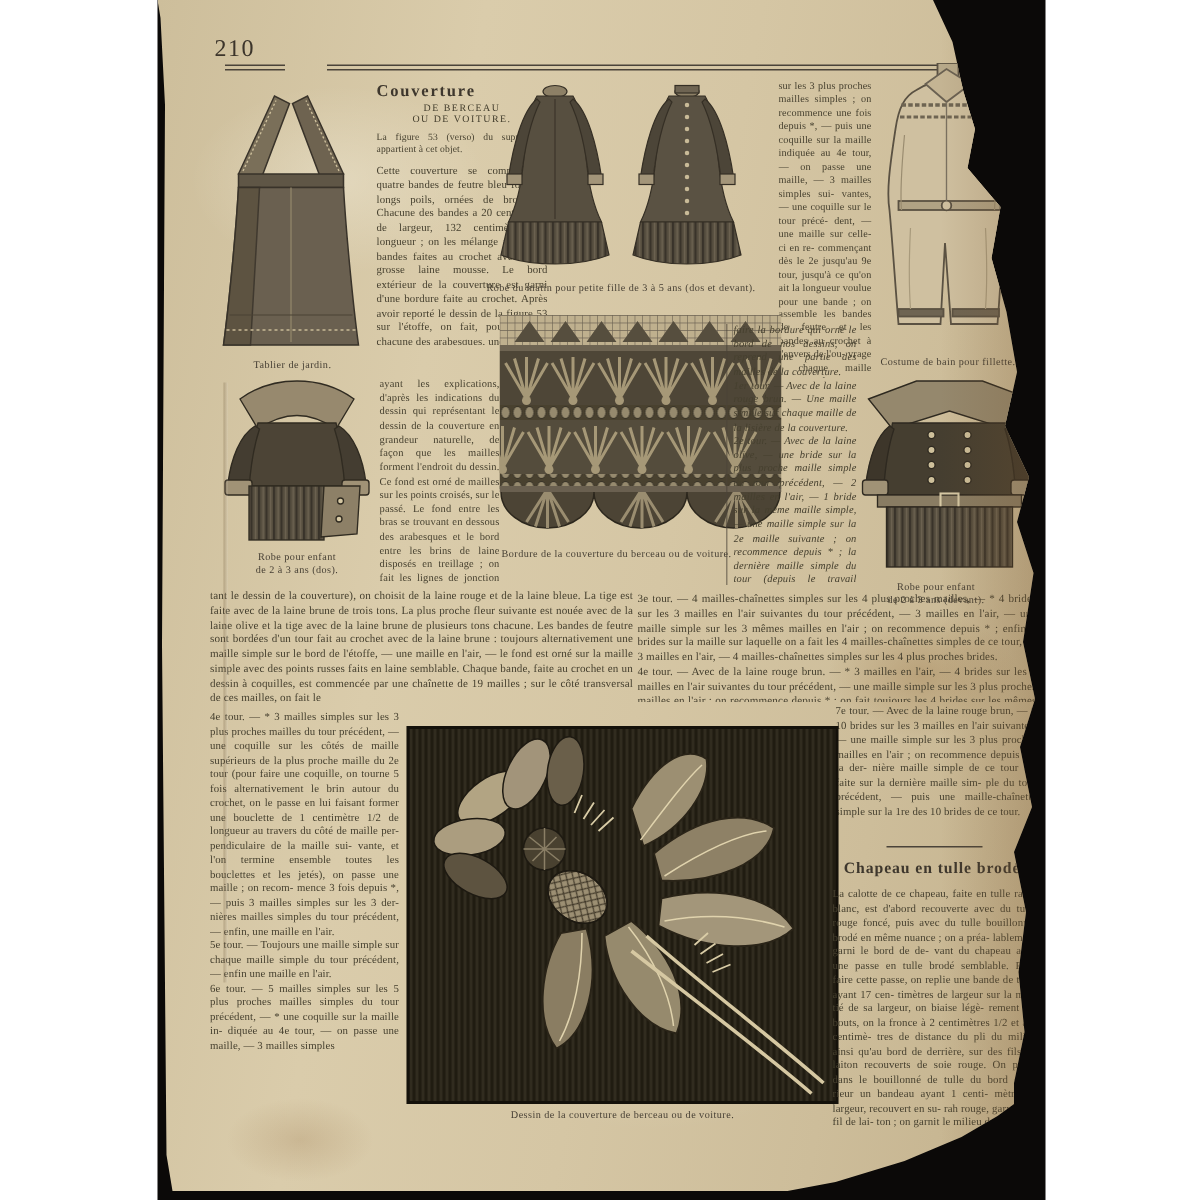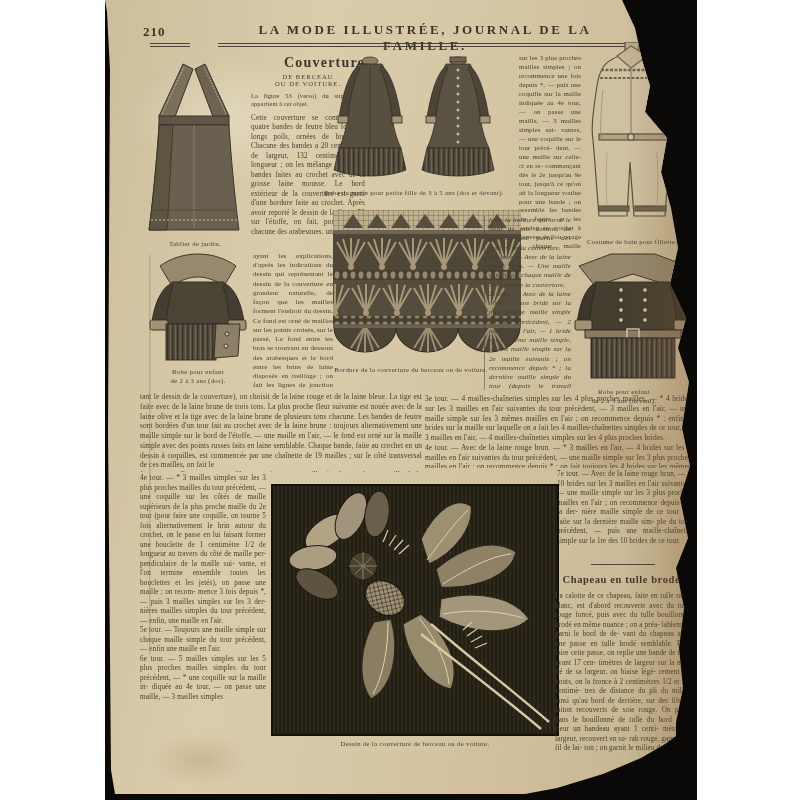--- a/index.html
+++ b/index.html
@@ -15,28 +15,28 @@
     clip-path:polygon(0px 0px,517px 0px,530px 28px,537px 60px,545px 86px,540px 112px,562px 138px,
       556px 172px,566px 208px,573px 248px,565px 284px,581px 318px,573px 348px,584px 382px,
       577px 428px,585px 466px,575px 498px,583px 538px,571px 568px,579px 608px,574px 648px,
       578px 688px,571px 722px,571px 736px,560px 744px,536px 758px,498px 774px,452px 788px,
       420px 794px,10px 794px,6px 770px,3px 430px,5px 70px,2px 12px);}
   .abs{position:absolute;}
   .edgeshade{position:absolute;right:0;top:0;width:70px;height:100%;
     background:linear-gradient(to left, rgba(120,85,45,.32), rgba(120,85,45,0));}
   .crease{position:absolute;left:44px;top:255px;width:3px;height:400px;
     background:linear-gradient(to right, rgba(95,72,42,.28), rgba(255,255,255,.12));}
-  .pagenum{font-weight:bold;font-size:13px;color:#3c352b;letter-spacing:1px;}
+  .pagenum{font-weight:normal;font-size:16px;color:#3c352b;letter-spacing:1px;}
   .masthead{font-size:13px;font-weight:600;color:#3c352b;letter-spacing:2.6px;text-align:center;}
   .rule{border-top:1px solid #4a4339;border-bottom:1px solid #4a4339;height:2px;}
   .tcol{position:absolute;text-align:justify;color:#46402f;white-space:pre-line;overflow:hidden;
     font-size:7.2px;line-height:1.32;letter-spacing:.1px;}
   .cap{position:absolute;text-align:center;font-size:6.8px;color:#453e33;white-space:pre-line;
     line-height:1.3;letter-spacing:.3px;}
-  .h-article{font-weight:bold;font-size:14px;text-align:right;letter-spacing:1.2px;color:#3e372d;}
+  .h-article{font-weight:bold;font-size:11px;text-align:left;letter-spacing:1.2px;color:#3e372d;}
   .h-sub{font-size:6.6px;text-align:center;letter-spacing:1px;color:#46402f;white-space:pre-line;
     margin-top:2px;}
   .h-note{font-size:6.4px;text-align:justify;color:#46402f;margin-top:4px;border-top:1px solid rgba(70,64,47,.0);}
   .intro{margin-top:5px;}
   .fig{position:absolute;}
   .vrule{position:absolute;width:1px;background:rgba(74,67,57,.55);}
   .chapeau-title{position:absolute;font-weight:bold;font-size:10.5px;letter-spacing:.6px;
     text-align:center;color:#3e372d;}
   .shortrule{position:absolute;height:1px;background:#4a4339;}
 </style>
@@ -73,21 +73,20 @@
     <g id="fan2" stroke="#9a8d70" stroke-width="2" fill="none">
       <path d="M0,0L-14,22 M0,0L-8,25 M0,0L0,26 M0,0L8,25 M0,0L14,22"></path>
     </g>
   </defs>
 </svg>
 
 <div id="photo">
   <div id="paper">
 
     <div class="abs pagenum" style="left:38px;top:24px;width:50px;">210</div>
-    <div class="abs masthead" style="left:110px;top:22px;width:420px;">LA MODE ILLUSTRÉE, JOURNAL DE LA FAMILLE.</div>
     <div class="abs rule" style="left:45px;top:43px;width:40px;"></div>
     <div class="abs rule" style="left:113px;top:43px;width:472px;"></div>
 
     <div class="abs" style="left:146px;top:55px;width:114px;">
       <div class="h-article">Couverture</div>
       <div class="h-sub">DE BERCEAU
 OU DE VOITURE.</div>
       <div class="h-note tcol" style="position:static;">La figure 53 (verso) du supplément appartient à cet objet.</div>
       <div class="tcol intro" style="position:static;height:120px;">Cette couverture se compose de quatre bandes de feutre bleu foncé, à longs poils, ornées de broderies. Chacune des bandes a 20 centimètres de largeur, 132 centimètres de longueur ; on les mélange avec trois bandes faites au crochet avec de la grosse laine mousse. Le bord extérieur de la couverture est garni d'une bordure faite au crochet. Après avoir reporté le dessin de la figure 53 sur l'étoffe, on fait, pour remplir chacune des arabesques, une chaînette composée de mailles en l'air ayant la longueur nécessaire</div>
     </div>

